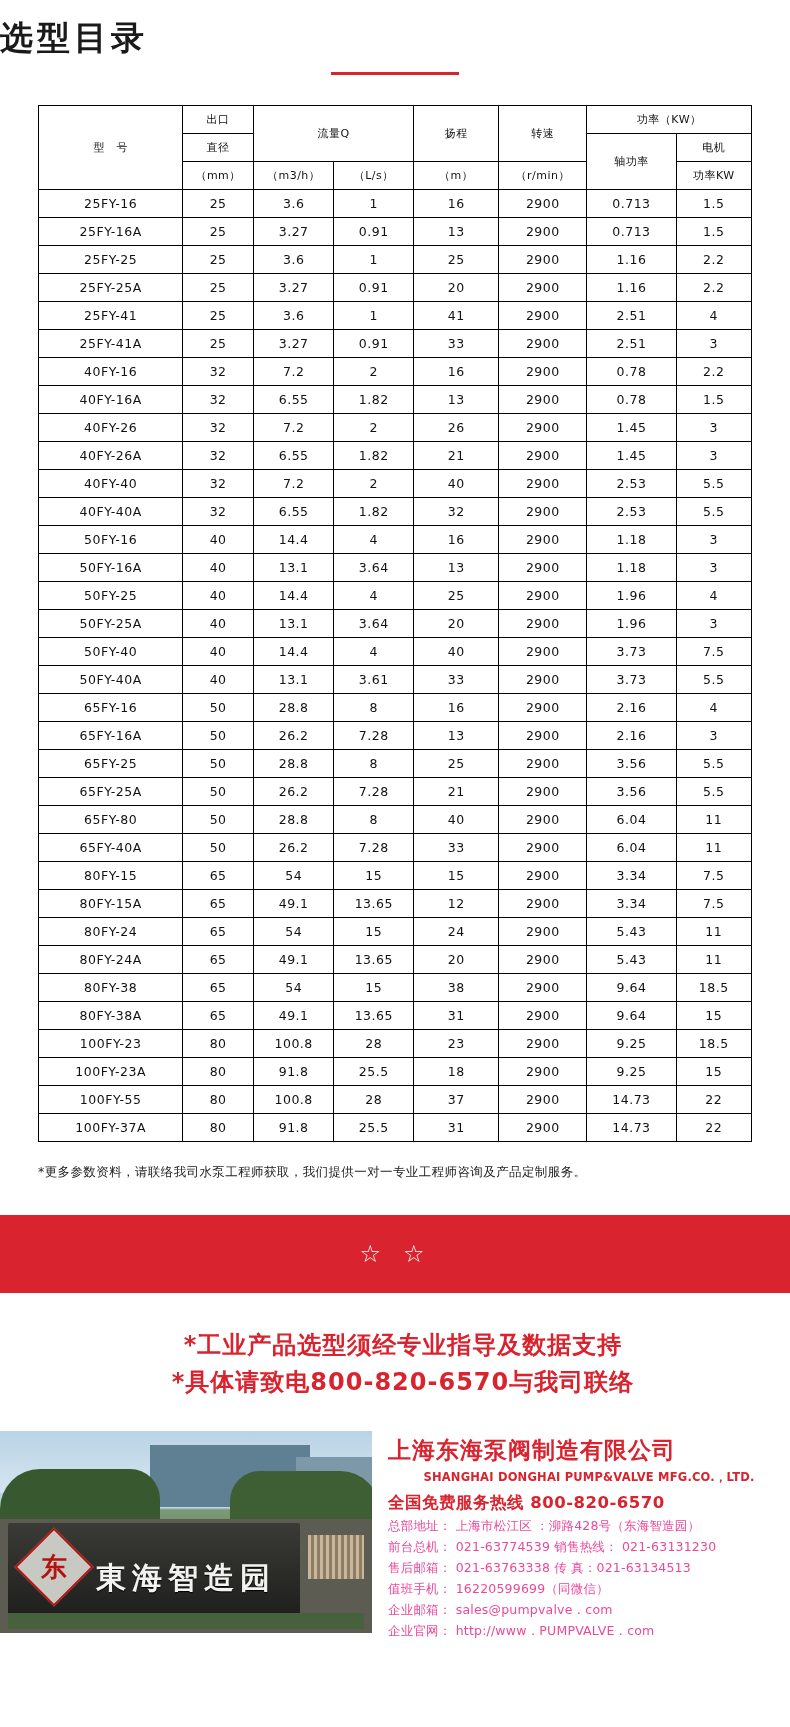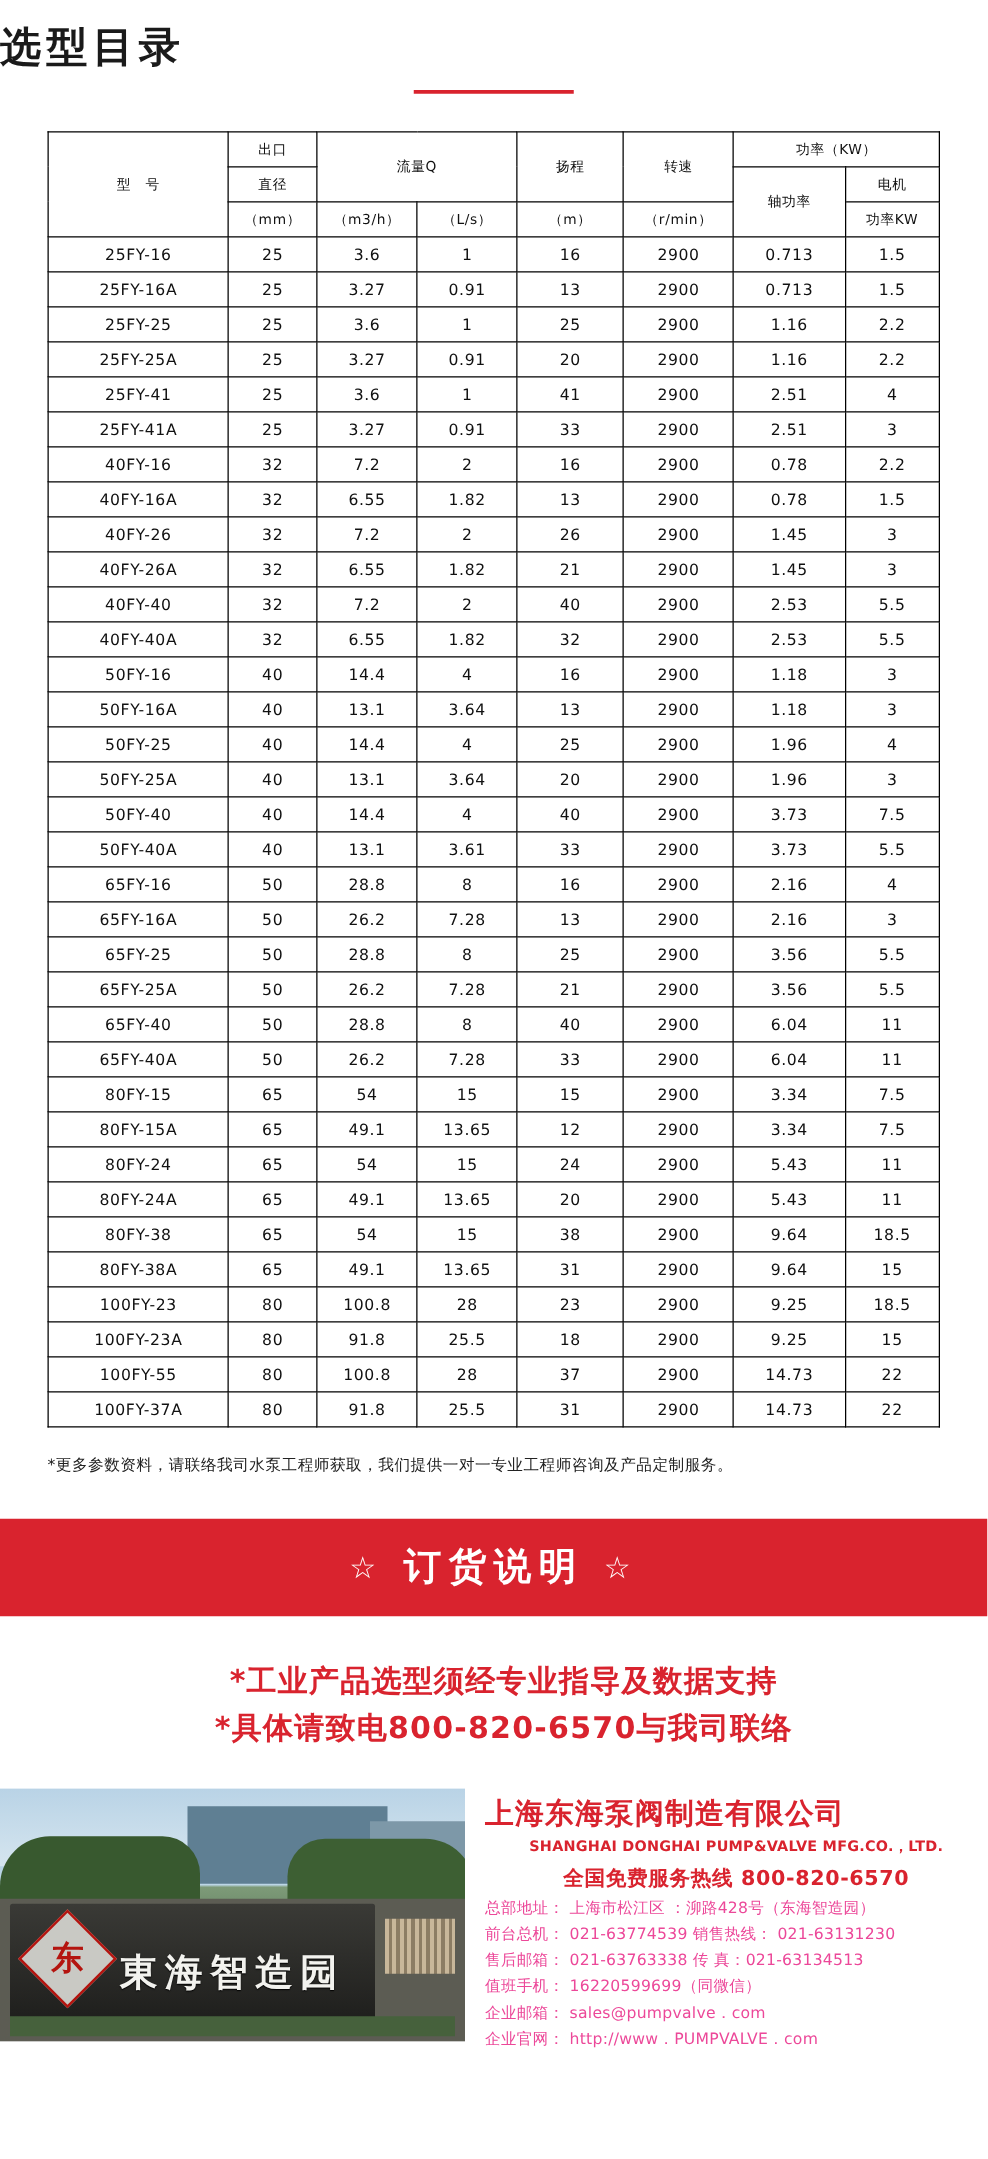--- a/index.html
+++ b/index.html
@@ -219,21 +219,20 @@
     margin-top: 4px;
     text-align: center;
   }
   .company .hotline {
     font-family: "DejaVu Sans", sans-serif;
     font-size: 16.5px;
     font-weight: bold;
     color: #d9232e;
     margin-top: 7px;
     letter-spacing: 0.5px;
-    text-align: center;
   }
   .company .line {
     font-family: "DejaVu Sans", sans-serif;
     font-size: 12.5px;
     color: #ec4899;
     margin-top: 4px;
     letter-spacing: 0.2px;
     white-space: nowrap;
   }
 </style>
@@ -487,21 +486,21 @@
             <td class="col-model">65FY-25A</td>
             <td class="col-dia">50</td>
             <td class="col-q1">26.2</td>
             <td class="col-q2">7.28</td>
             <td class="col-head">21</td>
             <td class="col-rpm">2900</td>
             <td class="col-shaft">3.56</td>
             <td class="col-motor">5.5</td>
           </tr>
           <tr>
-            <td class="col-model">65FY-40</td>
+            <td class="col-model">65FY-80</td>
             <td class="col-dia">50</td>
             <td class="col-q1">28.8</td>
             <td class="col-q2">8</td>
             <td class="col-head">40</td>
             <td class="col-rpm">2900</td>
             <td class="col-shaft">6.04</td>
             <td class="col-motor">11</td>
           </tr>
           <tr>
             <td class="col-model">65FY-40A</td>
@@ -615,21 +614,20 @@
           </tr>
         </tbody>
     </table>
   </div>
 
   <div class="footnote">*更多参数资料，请联络我司水泵工程师获取，我们提供一对一专业工程师咨询及产品定制服务。</div>
 
   <div class="order-band">
     <div class="txt">
       <span class="star">☆</span>
-      <span>订货说明</span>
       <span class="star">☆</span>
     </div>
   </div>
 
   <div class="notes">
     <div>*工业产品选型须经专业指导及数据支持</div>
     <div>*具体请致电800-820-6570与我司联络</div>
   </div>
 
   <div class="footer">

